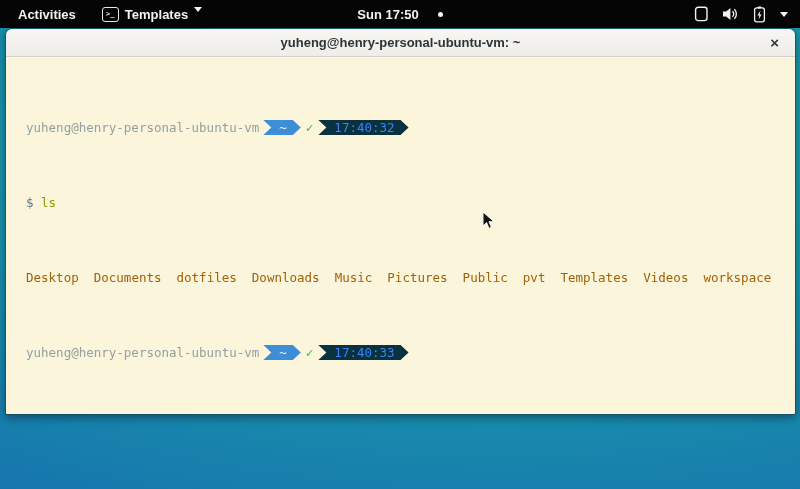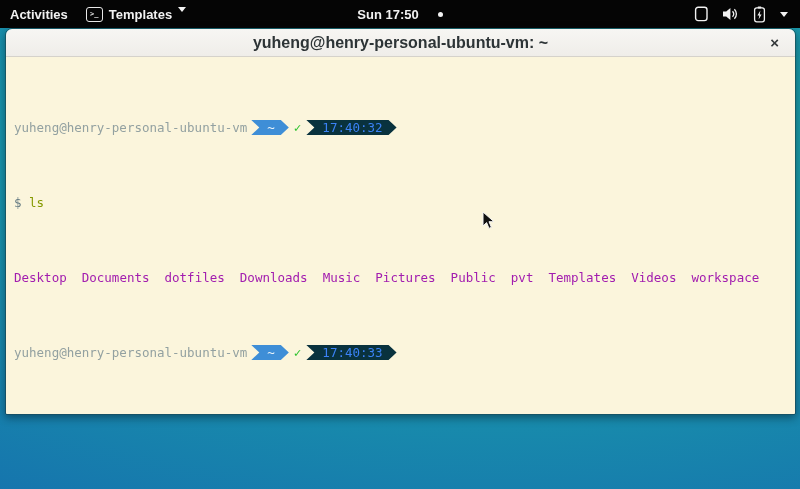--- a/index.html
+++ b/index.html
@@ -4,58 +4,58 @@
 <style>
   html,body{margin:0;padding:0;}
   body{width:800px;height:489px;overflow:hidden;font-family:"Liberation Sans",sans-serif;}
   .screen{position:relative;width:800px;height:489px;
     background:radial-gradient(ellipse 130% 95% at 62% 30%, #1ca8a4 0%, #1995ab 45%, #156cae 100%);}
 
   
   .top-bar{position:absolute;left:0;top:0;width:800px;height:28px;background:#050505;
     display:flex;align-items:center;color:#f2f2f2;font-size:13px;font-weight:700;}
   .tb-left{display:flex;align-items:center;gap:18px;padding-left:10px;}
-  .tb-item{display:flex;align-items:flex-start;gap:6px;cursor:default;}
+  .tb-item{display:flex;align-items:flex-start;gap:6px;cursor:default;margin-left:8px;}
   .term-mini{width:15px;height:13px;border:1px solid #e8e8e8;border-radius:3px;
     display:flex;align-items:center;justify-content:center;font-family:"DejaVu Sans Mono",monospace;
     font-size:7px;font-weight:700;line-height:1;color:#e8e8e8;}
   .caret-down{width:0;height:0;border-left:4px solid transparent;border-right:4px solid transparent;
     border-top:5px solid #f2f2f2;display:inline-block;}
   .tb-center{position:absolute;left:0;right:0;top:0;height:28px;display:flex;
     align-items:center;justify-content:center;gap:19px;pointer-events:none;}
   .notif-dot{width:5px;height:5px;border-radius:50%;background:#f2f2f2;display:inline-block;}
   .tb-right{margin-left:auto;display:flex;align-items:center;gap:13px;padding-right:12px;}
   .tb-right svg{display:block;}
 
   
   .window{position:absolute;left:5px;top:28px;width:789px;height:385px;
     border-radius:7px 7px 2px 2px;overflow:hidden;
     border:1px solid rgba(20,40,45,.55);box-shadow:0 3px 8px rgba(0,20,30,.45);
     display:flex;flex-direction:column;}
   .titlebar{height:27px;background:linear-gradient(#f7f6f3,#efede9);
     border-bottom:1px solid #d5d2cb;display:flex;align-items:center;justify-content:center;
     position:relative;flex:0 0 auto;}
-  .titlebar .title{font-size:16px;font-weight:700;color:#2d3436;}
+  .titlebar .title{font-size:13px;font-weight:700;color:#2d3436;}
   .close-btn{position:absolute;right:12px;top:0;height:27px;border:none;background:transparent;
     font-size:15px;font-weight:700;color:#35393b;cursor:pointer;padding:0 4px;line-height:27px;}
 
   
   .term{flex:1;background:#fbf5dc;font-family:"DejaVu Sans Mono",monospace;
     font-size:12.5px;line-height:15px;color:#657b83;padding:3px 0 0 0;white-space:pre;}
-  .trow{display:flex;align-items:center;height:15px;padding-left:8px;}
+  .trow{display:flex;align-items:center;height:15px;padding-left:20px;}
   .trow.text-row{display:block;}
   .p-user{color:#93a1a1;}
   .pl-seg{display:inline-flex;align-items:center;height:15px;padding:0 14px 0 16px;
     clip-path:polygon(0 0, calc(100% - 8px) 0, 100% 50%, calc(100% - 8px) 100%, 0 100%, 8px 50%);}
   .pl-home{background:#3e8ed7;color:#eaf4fb;margin-left:4px;}
   .pl-time{background:#09323e;color:#3b82f6;}
   .p-check{color:#2dc22d;font-weight:700;margin:0 5px;}
   .dollar{color:#657b83;}
   .cmd{color:#859900;}
-  .dir{color:#a21caf;}
+  .dir{color:#a16207;}
 
   
   .mouse{position:absolute;left:482px;top:211px;pointer-events:none;}
 </style>
 </head>
 <body>
 
 <div class="screen">
 
   <div class="top-bar">

